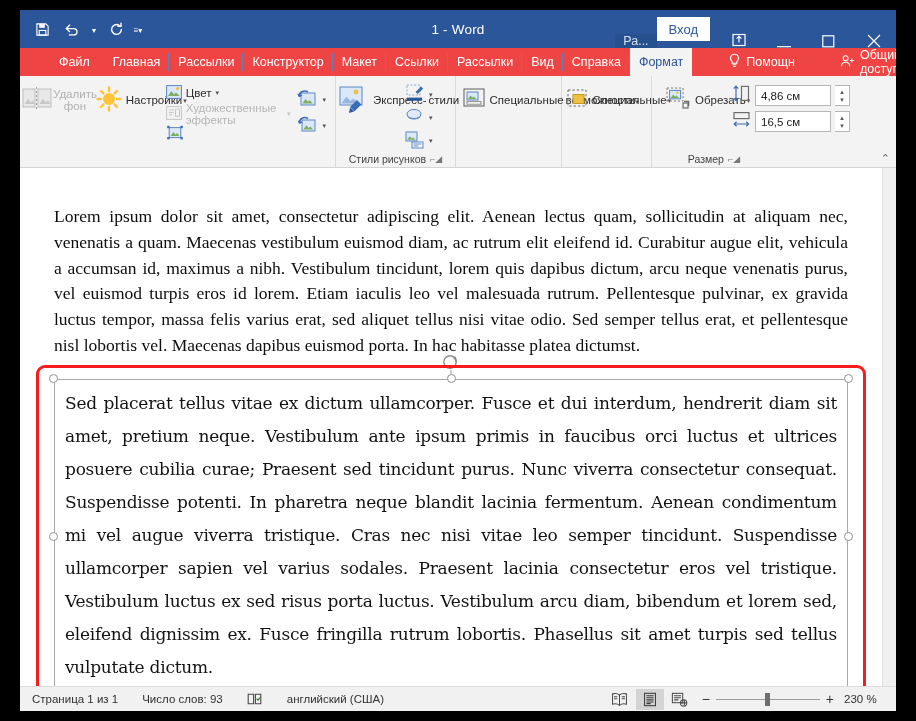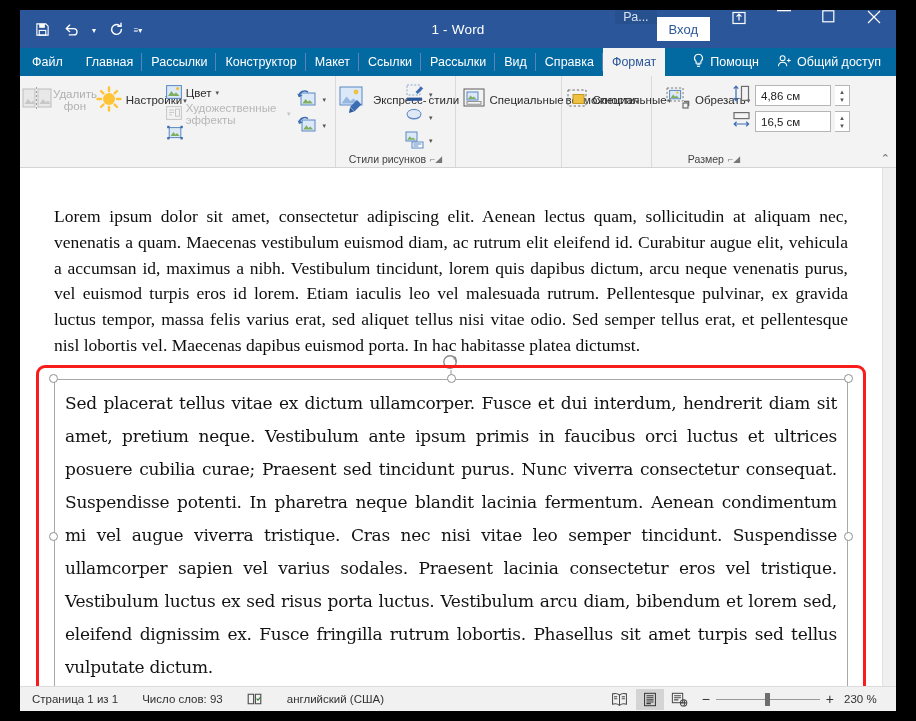--- a/index.html
+++ b/index.html
@@ -32,55 +32,55 @@
   .qat-caret {
     width: 12px; height: 26px; display: flex; align-items: flex-end; justify-content: center;
     color: #fff; font-size: 8px; padding-bottom: 7px;
   }
   .doc-title {
     position: absolute; left: 0; right: 0; text-align: center;
     color: #ffffff; font-size: 13.5px; letter-spacing: .2px;
     pointer-events: none;
   }
   .title-right {
-    margin-left: auto; display: flex; align-items: flex-start; height: 100%;
+    margin-left: auto; display: flex; align-items: flex-end; height: 100%;
   }
   .tr-label {
     color: #d6e0f0; font-size: 12.5px; display: flex; align-items: center;
     padding: 0 8px; background: #26508e;
   }
   .signin {
     background: #ffffff; color: #2b579a; font-size: 13px;
     display: flex; align-items: center; padding: 0 12px;
     margin: 7px 6px 7px 0; height: 24px; align-self: center;
   }
   .winbtn {
     width: 45px; display: flex; align-items: center; justify-content: center;
     color: #fff;
   }
 
   
   .tabstrip {
-    height: 28px; background: #0369a1; display: flex; align-items: stretch;
-    flex: 0 0 28px; position: relative;
+    height: 28px; background: #ef4444; display: flex; align-items: stretch;
+    flex: 0 0 28px; position: relative; padding-left: 27px;
   }
   .tab {
     color: #ffffff; font-size: 12.5px; display: flex; align-items: center;
     padding: 0 9px; position: relative; white-space: nowrap;
   }
   .tab.file { padding: 0 14px 0 12px; }
   .tab.sep::after {
     content: ""; position: absolute; right: 0; top: 5px; bottom: 5px;
     width: 1px; background: #5b82bd;
   }
   .tab.active {
     background: #f3f3f3; color: #2b579a;
   }
   .tab-right { margin-left: auto; display: flex; align-items: stretch; padding-right: 6px; }
-  .tab-icontext { display: flex; align-items: center; gap: 5px; color: #fff; font-size: 12.5px; padding: 0 9px; }
+  .tab-icontext { display: flex; align-items: center; gap: 5px; color: #fff; font-size: 12.5px; padding: 0 9px; margin-left: 27px; }
 
   
   .ribbon {
     flex: 0 0 92px; background: #f3f3f3; display: flex; align-items: stretch;
     border-bottom: 1px solid #d4d4d4; position: relative;
   }
   .rgroup {
     display: flex; flex-direction: column; position: relative;
     border-right: 1px solid #dadada; padding: 0 2px;
   }

